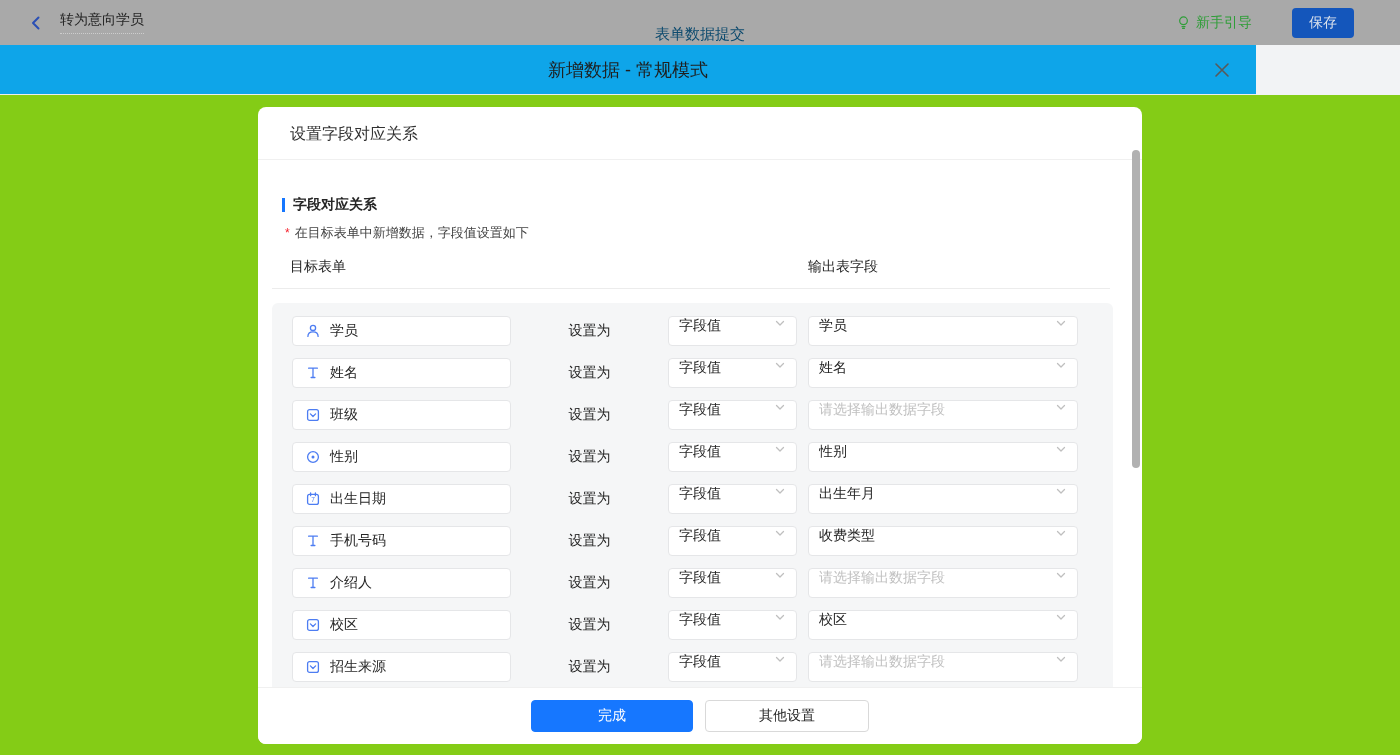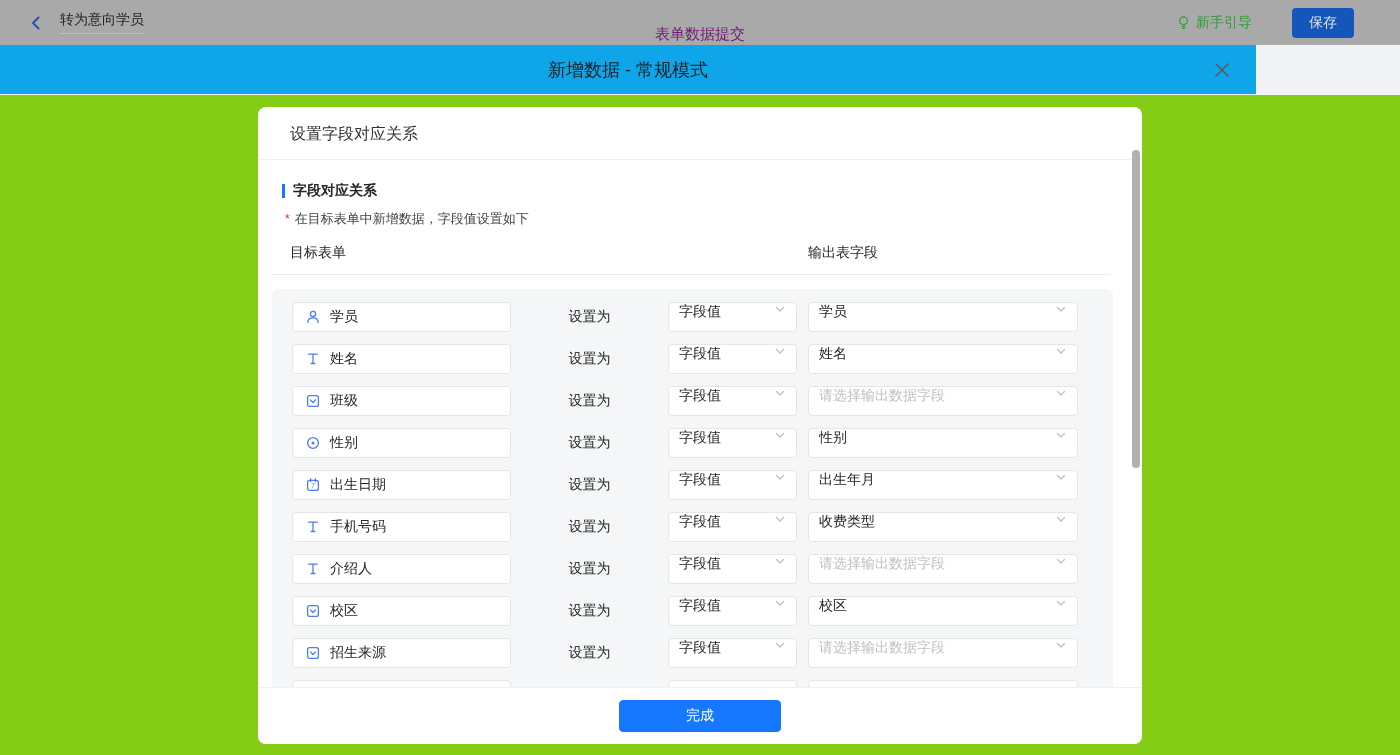--- a/index.html
+++ b/index.html
@@ -3,40 +3,40 @@
 <meta charset="utf-8">
 <style>
   * { margin:0; padding:0; box-sizing:border-box; }
   html,body { width:1400px; height:755px; font-family:"Liberation Sans","DejaVu Sans",sans-serif; background:#f2f3f5; overflow:hidden; }
 
   
   .topbar { position:absolute; left:0; top:0; width:1400px; height:45px; background:#a9a9a9; display:flex; align-items:center; }
   .topbar-left { display:flex; align-items:center; margin-left:28px; cursor:pointer; }
   .back-icon { width:16px; height:16px; margin-right:16px; display:inline-flex; }
   .back-label { font-size:14px; color:#262626; padding-bottom:4px; border-bottom:1px dotted #cdcdcd; }
-  .topbar-title { position:absolute; left:0; right:0; text-align:center; font-size:15px; color:#701a75;margin-top:24px; }
+  .topbar-title { position:absolute; left:0; right:0; text-align:center; font-size:15px; color:#0c4a6e;margin-top:24px; }
   .topbar-right { position:absolute; right:46px; display:flex; align-items:center; }
   .guide { display:flex; align-items:center; color:#2f9e38; font-size:14px; margin-right:40px; cursor:pointer; }
   .guide svg { margin-right:5px; }
   .save-btn { width:62px; height:30px; background:#1456bb; color:#dde3ec; font-size:14px; border:none; border-radius:4px; cursor:pointer; }
 
   
   .modal-header { position:absolute; left:0; top:45px; width:1256px; height:50px; background:#0ea5e9; border-bottom:1px solid #ededed; }
   .modal-title { position:absolute; left:0; right:0; top:0; line-height:50px; text-align:center; font-size:18px; font-weight:500; color:#1f1f1f; }
   .modal-close { position:absolute; right:24px; top:15px; width:20px; height:20px; cursor:pointer; display:flex; }
 
   
   .page { position:absolute; left:0; top:95px; width:1400px; height:660px; background:#84cc16;text-decoration:underline; }
   .panel { position:absolute; left:258px; top:12px; width:884px; height:637px; background:#fff; border-radius:8px; }
   .panel-header { height:53px; line-height:53px; padding-left:32px; font-size:16px; color:#333; border-bottom:1px solid #f0f0f0; }
 
   .panel-scroll { position:relative; height:527px; overflow:hidden; }
   .panel-body { padding:0 14px; }
 
-  .section-title { margin:22px 0 0 10px; display:flex; align-items:center; }
+  .section-title { margin:36px 0 0 10px; display:flex; align-items:center; }
   .accent-bar { display:inline-block; width:3px; height:14px; background:#1677ff; margin-right:8px; }
   .section-title-text { font-size:14px; font-weight:bold; color:#262626; }
   .section-desc { margin:10px 0 0 13px; font-size:13px; color:#434343; }
   .req-mark { color:#f5222d; margin-right:5px; font-size:12px; }
 
   .col-headers { position:relative; margin-top:12px; width:838px; padding:4px 0 12px 18px; border-bottom:1px solid #ececec; font-size:14px; color:#262626; }
   .col-header-right { position:absolute; left:536px; top:4px; }
 
   .rows { margin-top:14px; width:841px; background:#f5f6f7; border-radius:6px; padding:13px 0 1px 20px; }
   .row { display:flex; align-items:center; height:30px; margin-bottom:12px; }
@@ -391,15 +391,16 @@
     </div>
   </div>
 </div>
       </div>
     </div>
 
     <div class="v-scrollbar"></div>
 
     <div class="panel-footer">
       <button class="btn btn-primary btn-done">完成</button>
+      <button class="btn btn-plain btn-other">其他设置</button>
     </div>
   </div>
 </div>
 
 </body></html>

